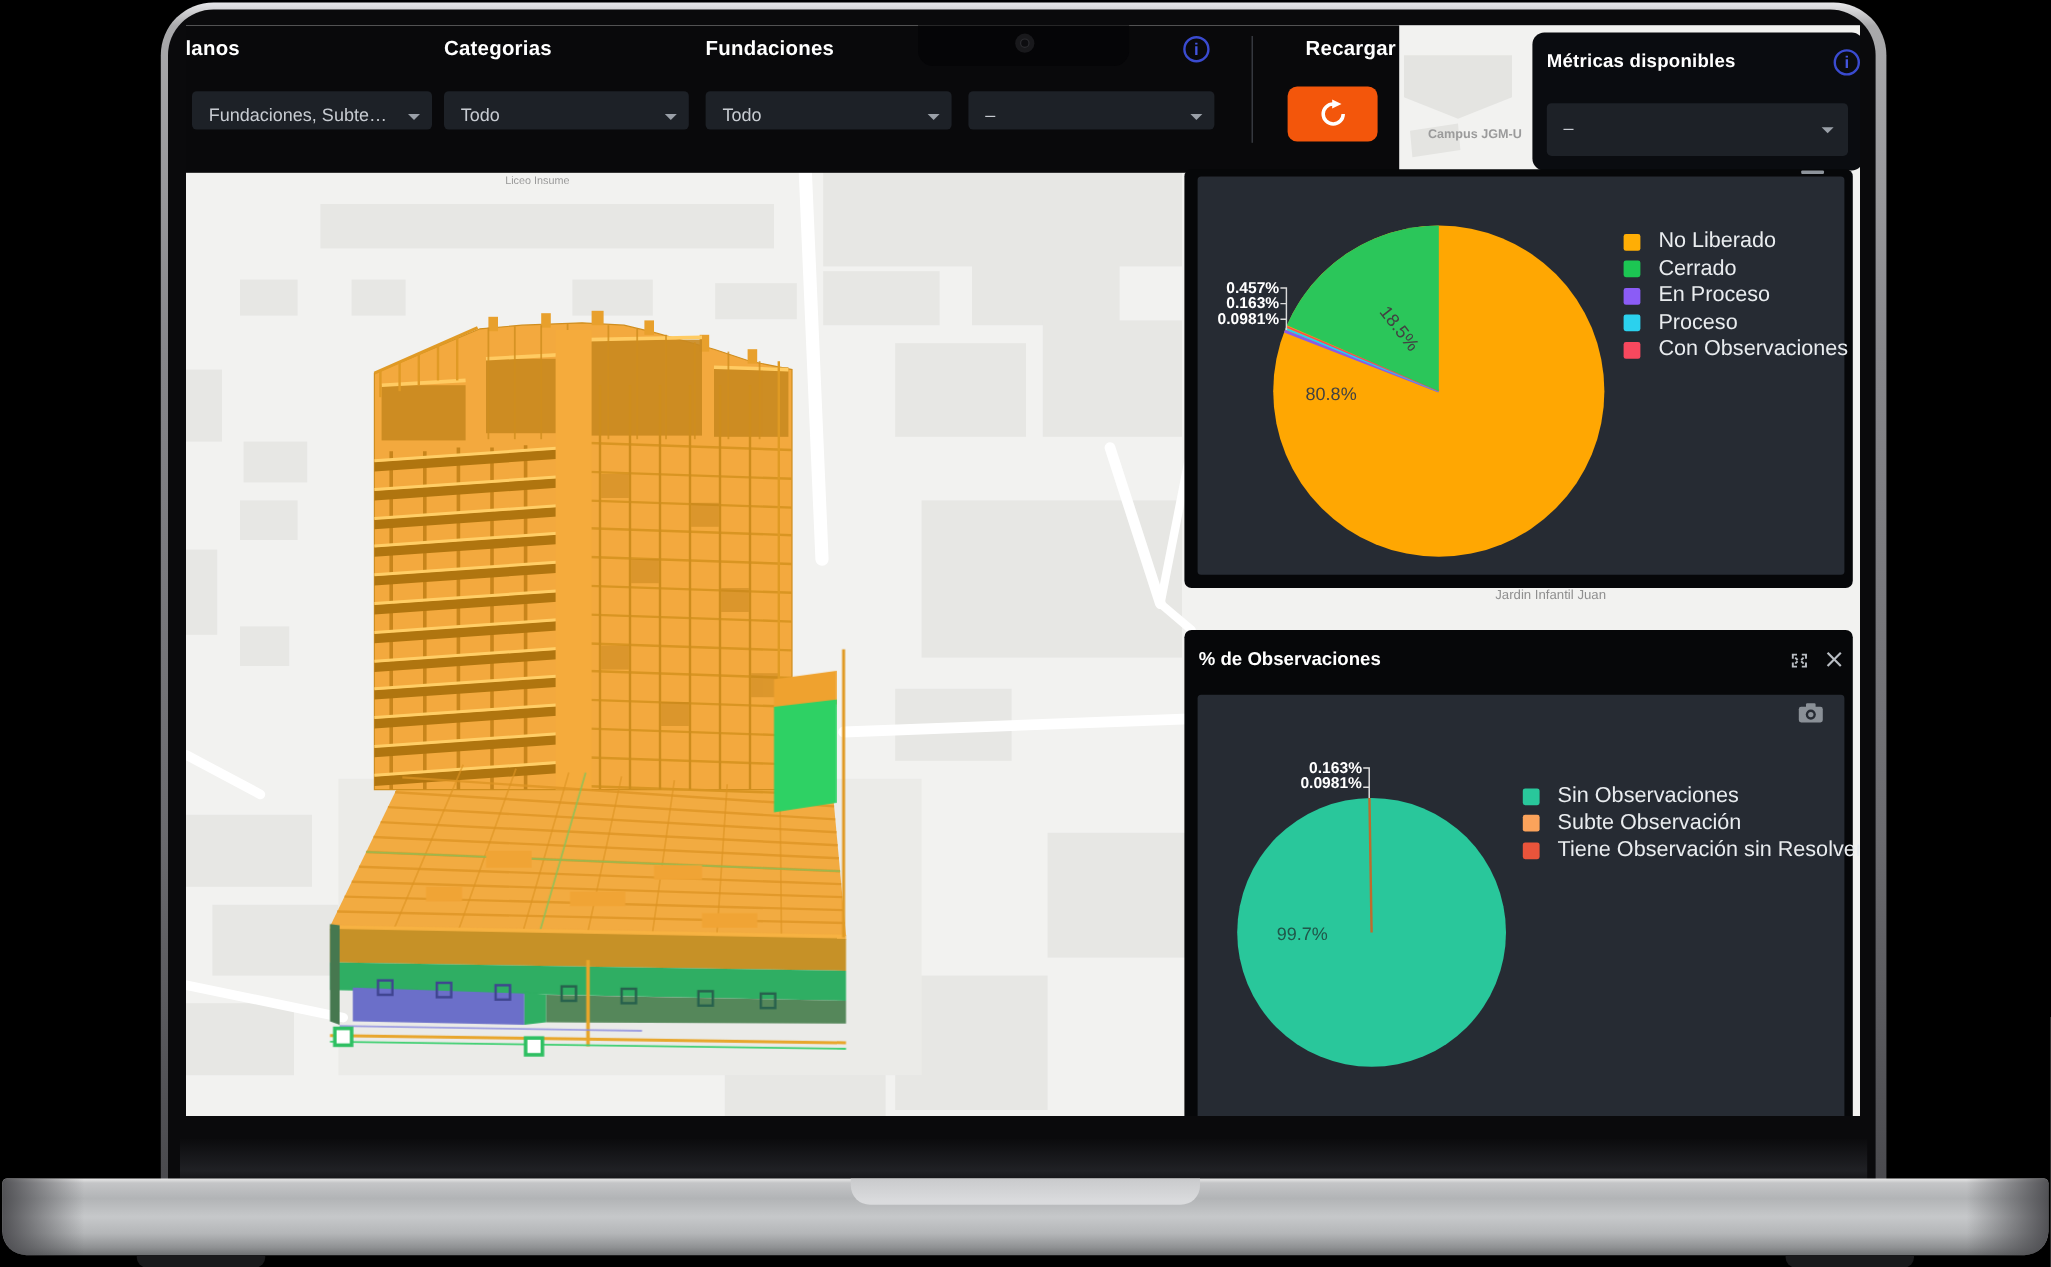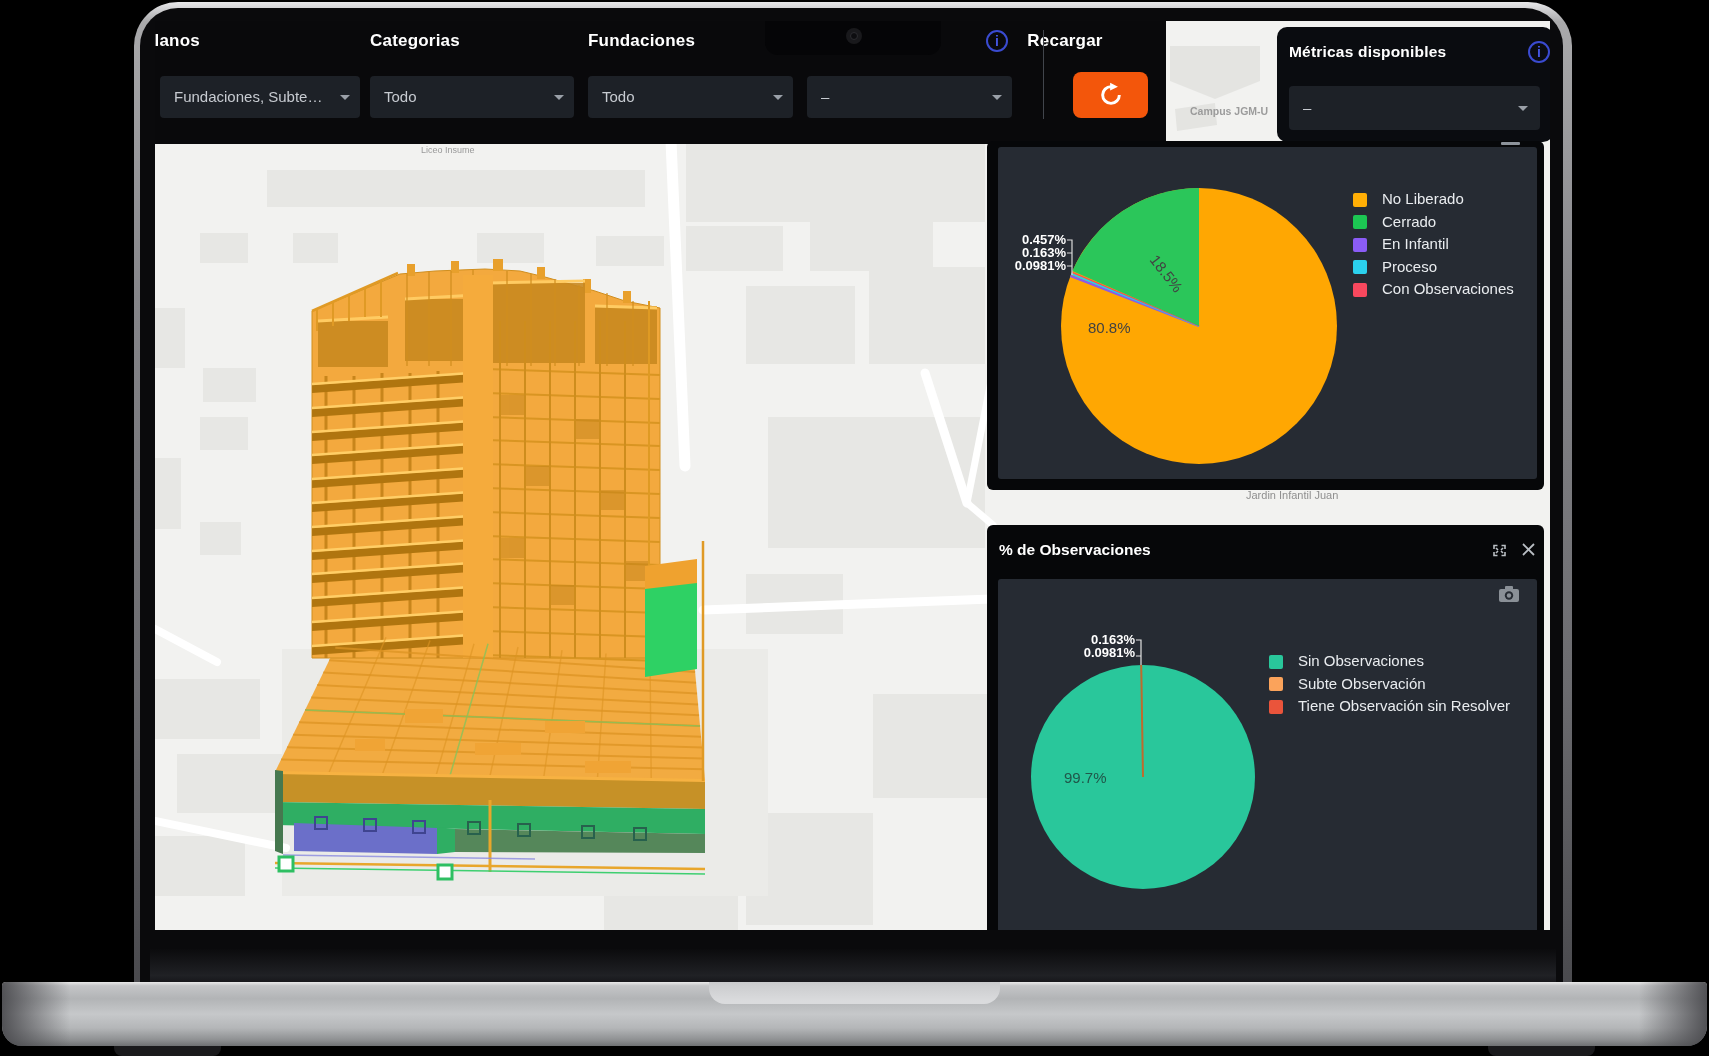--- a/index.html
+++ b/index.html
@@ -21,21 +21,21 @@
     background:linear-gradient(90deg,rgba(70,70,74,.9) 0%,rgba(255,255,255,0) 4%,rgba(255,255,255,0) 96%,rgba(70,70,74,.9) 100%);}
   #scoop{position:absolute;left:707px;top:0;width:291px;height:22px;border-radius:0 0 16px 16px;
     background:linear-gradient(180deg,#c9cacc,#dadbdd 85%);}
   .foot{position:absolute;top:1046px;height:10px;background:#1a1a1c;border-radius:0 0 8px 8px;}
   #footL{left:114px;width:107px;}
   #footR{left:1488px;width:107px;}
 
   
   #toolbar{position:absolute;left:0;top:0;width:1011px;height:123px;background:#09090b;}
   .tlabel{position:absolute;top:10px;font-size:17px;font-weight:700;color:#fff;letter-spacing:.2px;}
-  .dd{position:absolute;top:55px;height:42px;background:#1d2127;border-radius:4px;color:#c7cbd1;font-size:15px;line-height:42px;padding-left:14px;box-sizing:border-box;}
+  .dd{position:absolute;top:55px;height:32px;background:#1d2127;border-radius:4px;color:#c7cbd1;font-size:15px;line-height:42px;padding-left:14px;box-sizing:border-box;}
   .caret{position:absolute;right:10px;top:19px;width:0;height:0;border-left:5px solid transparent;border-right:5px solid transparent;border-top:5px solid #9aa0a8;}
   #divider{position:absolute;left:888px;top:9px;width:1px;height:89px;background:#41454c;}
   #btnReload{position:absolute;left:918px;top:51px;width:75px;height:46px;background:#f3560b;border-radius:8px;}
   .info{position:absolute;width:22px;height:22px;border-radius:50%;border:2px solid #3a4bd0;box-sizing:border-box;color:#4355de;font-weight:700;font-size:14px;text-align:center;line-height:18px;}
 
   
   #metricas{position:absolute;left:1110px;top:6px;width:276px;height:115px;background:#0a0c10;border-radius:10px;margin-left:12px;}
   #metricas h3{margin:0;position:absolute;left:12px;top:16px;font-size:15.5px;color:#fff;letter-spacing:.2px;}
   #metricas .dd{left:12px;top:59px;width:251px;height:44px;line-height:44px;}
 
@@ -43,21 +43,21 @@
   .panel{position:absolute;left:832px;width:557px;background:#060709;border-radius:6px;}
   #panel1{top:120px;height:349px;}
   #panel2{top:480px;height:421px;margin-top:24px;}
   .pinner{position:absolute;left:11px;right:7px;background:#262b33;border-radius:3px;}
   #panel1 .pinner{top:6px;height:332px;}
   #panel2 .pinner{top:54px;height:356px;}
   .ptitle{position:absolute;left:12px;top:16px;font-size:15.5px;font-weight:700;color:#fff;}
   .legend{position:absolute;}
   .lrow{position:absolute;left:0;height:22px;white-space:nowrap;}
   .lrow .sq{display:inline-block;width:14px;height:14px;border-radius:2px;vertical-align:-2.5px;}
-  .lrow .lt{display:inline-block;margin-left:15px;font-size:15px;color:#e9ecef;}
+  .lrow .lt{display:inline-block;margin-left:15px;font-size:18px;color:#e9ecef;}
   .plab{position:absolute;color:#fff;font-size:13px;font-weight:700;text-align:right;line-height:13px;}
 </style>
 </head>
 <body>
 
 <div id="shell">
   <div id="bezel"></div>
   <div id="hinge"></div>
 </div>
 
@@ -290,21 +290,21 @@
       <line x1="120" y1="847" x2="550" y2="853" stroke="#3ECF70" stroke-width="1.5"></line>
       <rect x="124" y="836" width="14" height="14" fill="#fff" stroke="#2ebf62" stroke-width="3"></rect>
       <rect x="283" y="844" width="14" height="14" fill="#fff" stroke="#2ebf62" stroke-width="3"></rect>
     </g>
   </svg>
 
   <div id="toolbar">
     <div class="tlabel" style="left:-12px">Planos</div>
     <div class="tlabel" style="left:215px">Categorias</div>
     <div class="tlabel" style="left:433px">Fundaciones</div>
-    <div class="tlabel" style="left:860px;width:100px;text-align:center">Recargar</div>
+    <div class="tlabel" style="left:933px;width:100px;">Recargar</div>
     <div class="dd" style="left:5px;width:200px">Fundaciones, Subte…<span class="caret"></span></div>
     <div class="dd" style="left:215px;width:204px">Todo<span class="caret"></span></div>
     <div class="dd" style="left:433px;width:205px">Todo<span class="caret"></span></div>
     <div class="dd" style="left:652px;width:205px">–<span class="caret"></span></div>
     <div id="divider"></div>
     <div class="info" style="left:831px;top:9px;">i</div>
     <div id="btnReload">
       <svg width="26" height="26" viewBox="0 0 24 24" style="position:absolute;left:25px;top:10px">
         <path d="M12 4.3 A7.7 7.7 0 1 0 19.7 12" fill="none" stroke="#fff" stroke-width="2.7"></path>
         <polygon points="11.2,0.8 18.4,4.3 11.2,7.8" fill="#fff"></polygon>
@@ -331,21 +331,21 @@
         <line x1="201" y1="179" x2="73.23" y2="126.86" stroke="#22cef2" stroke-width="1.6"></line>
         <line x1="201" y1="179" x2="73.92" y2="125.19" stroke="#f4485c" stroke-width="1.2"></line>
         <path d="M201,179 L74.40,124.08 A138,138 0 0 1 201.00,41.00 Z" fill="#2bc65a"></path>
         <path d="M69,93 H74 V128 M69,106 H74 M69,119 H74" stroke="#d9d9d9" stroke-width="1.2" fill="none"></path>
         <text x="155" y="115" font-size="15" fill="#424242" transform="rotate(52 155 110)">18.5%</text>
         <text x="90" y="186" font-size="15" fill="#424242">80.8%</text>
       </svg>
       <div class="legend" style="left:355px;top:43px;">
         <div class="lrow" style="top:0"><span class="sq" style="background:#ffae05"></span><span class="lt">No Liberado</span></div>
         <div class="lrow" style="top:22.5px"><span class="sq" style="background:#1cc653"></span><span class="lt">Cerrado</span></div>
-        <div class="lrow" style="top:45px"><span class="sq" style="background:#8b5cf6"></span><span class="lt">En Infantil</span></div>
+        <div class="lrow" style="top:45px"><span class="sq" style="background:#8b5cf6"></span><span class="lt">En Proceso</span></div>
         <div class="lrow" style="top:67.5px"><span class="sq" style="background:#2bd1ee"></span><span class="lt">Proceso</span></div>
         <div class="lrow" style="top:90px"><span class="sq" style="background:#f8485e"></span><span class="lt">Con Observaciones</span></div>
       </div>
       <div class="plab" style="right:471px;top:86px;">0.457%<br>0.163%<br>0.0981%</div>
     </div>
   </div>
 
   <div class="panel" id="panel2">
     <div class="ptitle">% de Observaciones</div>
     <svg id="hicons" width="60" height="18" viewBox="0 0 60 18" style="position:absolute;left:503px;top:17px">

